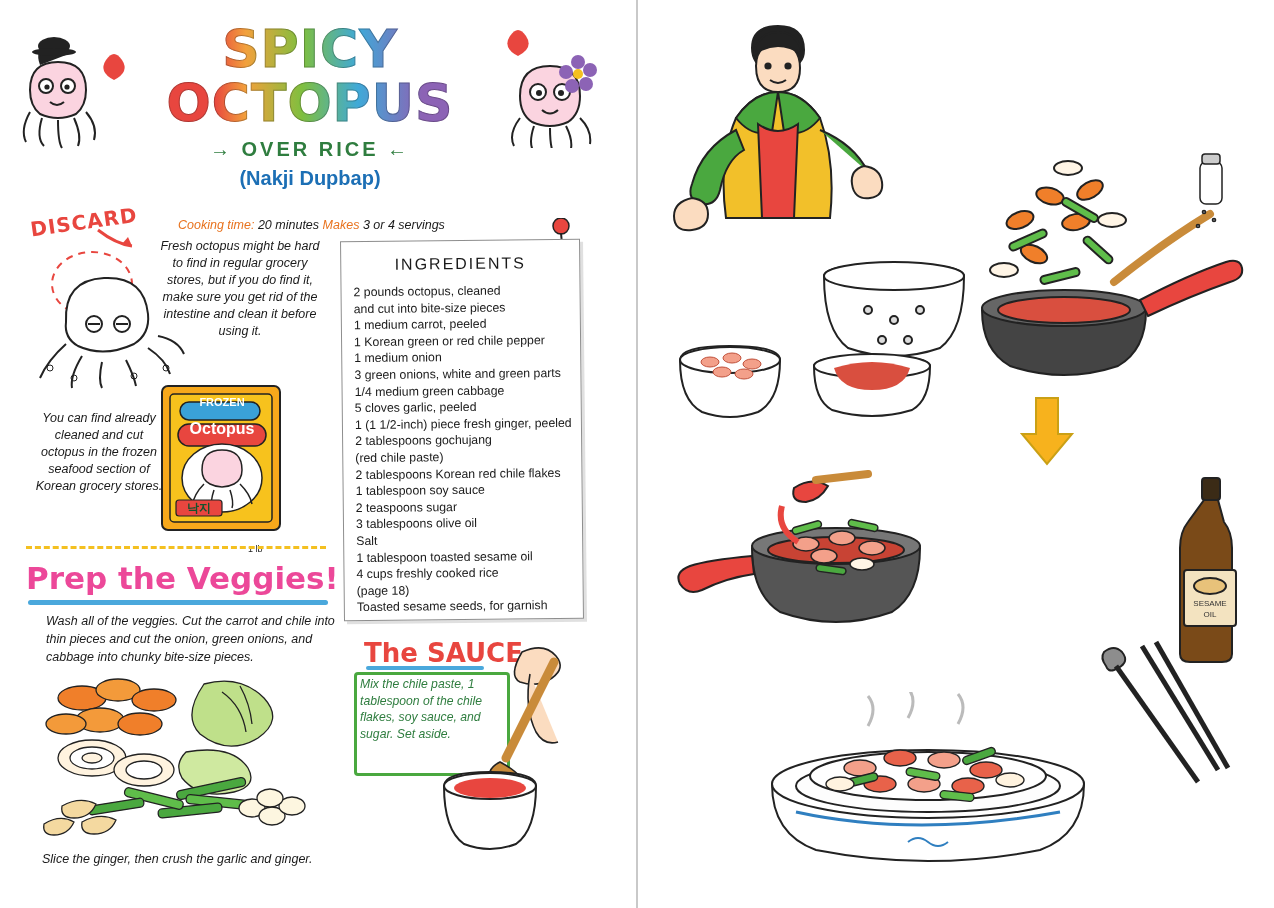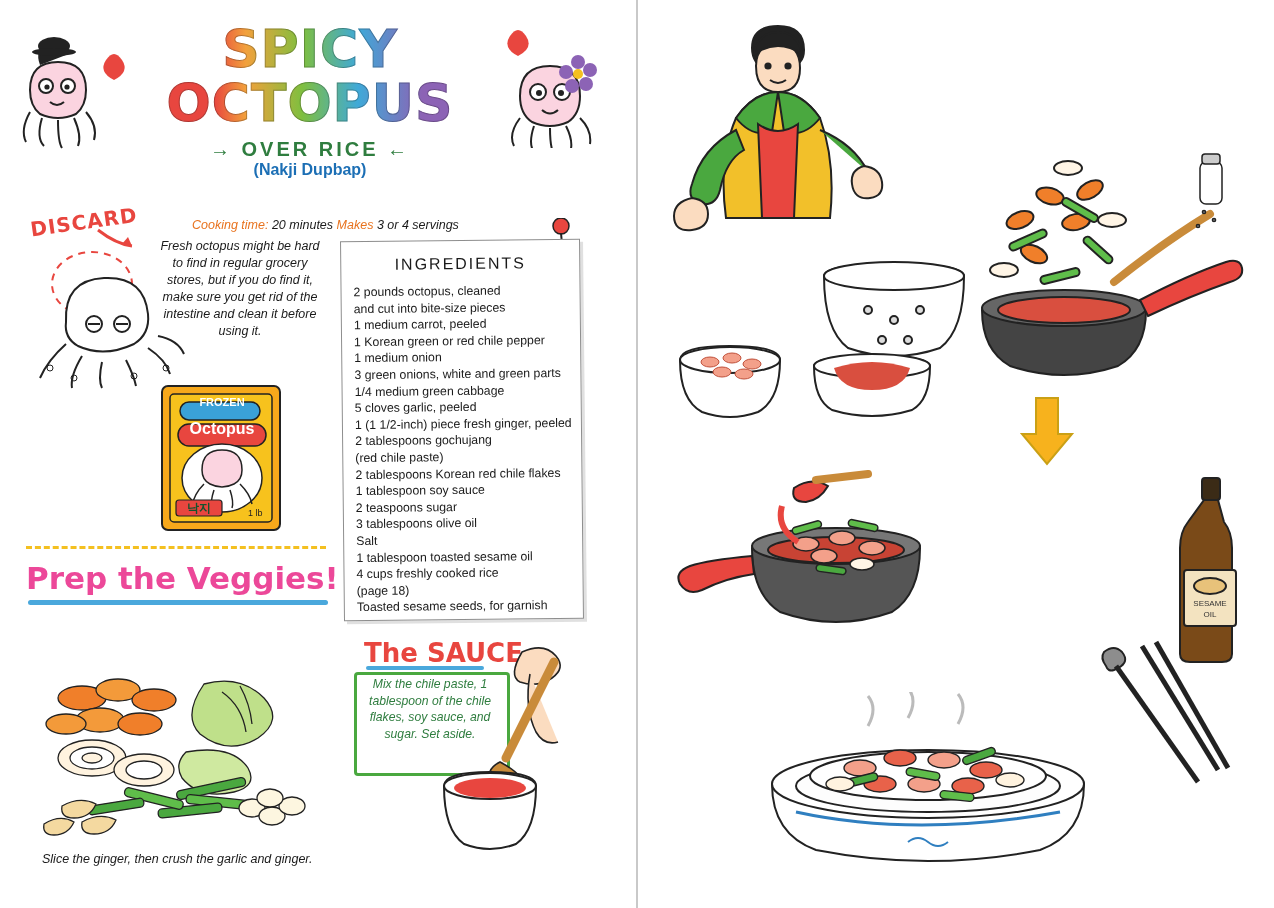--- a/index.html
+++ b/index.html
@@ -24,31 +24,31 @@
     font-size:52px;
     letter-spacing:1px;
     line-height:54px;
     background:linear-gradient(90deg,#e8463f 0%,#e8463f 26%,#f2a13c 34%,#7fbf3f 48%,#3fa9d8 62%,#8c63b5 78%,#8c63b5 100%);
     -webkit-background-clip:text;background-clip:text;color:transparent;
     -webkit-text-stroke:1px rgba(0,0,0,.25);
   }
   .title-sub{
     margin-top:8px;font-size:20px;font-weight:bold;letter-spacing:3px;color:#2f7d3f;
   }
-  .title-kor{font-size:16px;color:#1c6fb5;font-weight:bold;}
+  .title-kor{margin-top:6px;font-size:20px;color:#1c6fb5;font-weight:bold;}
 
   
   .intro{
     position:absolute;left:152px;top:158px;width:360px;
     font-size:12.5px;line-height:18px;font-style:italic;
   }
   .meta{
     position:absolute;left:178px;top:218px;width:330px;font-size:12.5px;font-style:italic;
   }
-  .meta .k{color:#e8731f;margin-left:14px;}
+  .meta .k{color:#e8731f;}
   .meta .k2{color:#e8731f;}
 
   .discard{
     position:absolute;left:30px;top:210px;
     color:#e8463f;font-weight:bold;font-size:20px;
     transform:rotate(-8deg);font-family:"DejaVu Sans",sans-serif;
     letter-spacing:1px;
   }
   .note-fresh{
     position:absolute;left:160px;top:238px;width:160px;
@@ -96,21 +96,21 @@
   .sauce-head{
     position:absolute;left:364px;top:638px;font-family:"DejaVu Sans",sans-serif;
     font-weight:bold;font-size:26px;color:#e8463f;
   }
   .sauce-underline{position:absolute;left:366px;top:666px;width:118px;height:4px;background:#4aa8dc;border-radius:2px;}
   .sauce-box{
     position:absolute;left:354px;top:672px;width:150px;height:98px;
     border:3px solid #4aa83f;border-radius:4px;background:#fff;
   }
   .sauce-text{
-    position:absolute;left:360px;top:676px;width:140px;text-align:center;
+    position:absolute;left:360px;top:676px;width:140px;text-align:left;
     font-size:12.2px;line-height:16.5px;color:#2f7d3f;font-style:italic;
   }
 
   .pagenum{position:absolute;font-size:11px;color:#444;margin-top:28px;}
   .pagenum.l{left:308px;top:878px;}
   .pagenum.r{left:946px;top:878px;}
 
   svg{display:block;}
   .abs{position:absolute;}
 </style>
@@ -201,22 +201,23 @@
       <rect x="28" y="24" width="80" height="18" rx="9" fill="#3aa1d8" stroke="#222" stroke-width="1.5"></rect>
       <rect x="26" y="46" width="88" height="22" rx="11" fill="#e8463f" stroke="#222" stroke-width="1.5"></rect>
       <ellipse cx="70" cy="100" rx="40" ry="34" fill="#fff" stroke="#222" stroke-width="1.5"></ellipse>
       <path d="M50 92 q0 -20 20 -20 q20 0 20 20 q0 10 -8 14 q-12 6 -24 0 q-8 -4 -8 -14z" fill="#fbd4e0" stroke="#222" stroke-width="1.5"></path>
       <path d="M52 106 q-10 10 -12 22 M62 112 q-4 12 -2 18 M78 112 q4 12 2 18 M88 106 q10 10 12 20" stroke="#222" stroke-width="1.5" fill="none"></path>
       <rect x="24" y="122" width="46" height="16" rx="3" fill="#e8463f" stroke="#222" stroke-width="1.2"></rect>
     </svg>
     <div class="abs" style="left:168px;top:396px;width:108px;text-align:center;font-size:11px;font-weight:bold;color:#fff;">FROZEN</div>
     <div class="abs" style="left:168px;top:420px;width:108px;text-align:center;font-size:16px;font-weight:bold;color:#fff;">Octopus</div>
     <div class="abs" style="left:170px;top:500px;width:58px;text-align:center;font-size:12px;font-weight:bold;color:#14532d;">낙지</div>
-    <div class="abs" style="left:248px;top:508px;font-size:9px;color:#222;">1 lb</div>
-
+    <div class="abs" style="left:248px;top:544px;font-size:9px;color:#222;">1 lb</div>
+
+    <div class="note-frozen">You can find already cleaned and cut octopus in the frozen seafood section of Korean grocery stores.</div>
 
     <svg class="pin" viewBox="0 0 18 26">
       <circle cx="9" cy="8" r="8" fill="#e8463f" stroke="#222" stroke-width="1.5"></circle>
       <path d="M9 15 l1 11" stroke="#222" stroke-width="2"></path>
     </svg>
     <div class="ing-card">
       <div class="ing-title">INGREDIENTS</div>
       <ul class="ing-list">
         <li>2 pounds  octopus, cleaned</li>
         <li>   and cut into bite-size pieces</li>
@@ -237,20 +238,21 @@
         <li>1 tablespoon toasted sesame oil</li>
         <li>4 cups freshly cooked rice</li>
         <li>   (page 18)</li>
         <li>Toasted sesame seeds, for garnish</li>
       </ul>
     </div>
 
     <div class="dash-left"></div>
     <div class="prep-head">Prep the Veggies!</div>
     <div class="prep-underline"></div>
+    <div class="prep-text">Wash all of the veggies. Cut the carrot and chile into thin pieces and cut the onion, green onions, and cabbage into chunky bite-size pieces.</div>
 
     <svg class="abs" style="left:36px;top:666px;" width="300" height="180">
       <g stroke="#222" stroke-width="1.3">
         <ellipse cx="46" cy="32" rx="24" ry="12" fill="#f07f2a"></ellipse>
         <ellipse cx="82" cy="24" rx="22" ry="11" fill="#f39a3a"></ellipse>
         <ellipse cx="118" cy="34" rx="22" ry="11" fill="#f07f2a"></ellipse>
         <ellipse cx="64" cy="54" rx="24" ry="12" fill="#f39a3a"></ellipse>
         <ellipse cx="104" cy="58" rx="22" ry="11" fill="#f07f2a"></ellipse>
         <ellipse cx="30" cy="58" rx="20" ry="10" fill="#f39a3a"></ellipse>
         <path d="M168 18 q36 -10 60 14 q20 22 -6 40 q-30 18 -58 -4 q-18 -18 4 -50z" fill="#bfe08a"></path>

